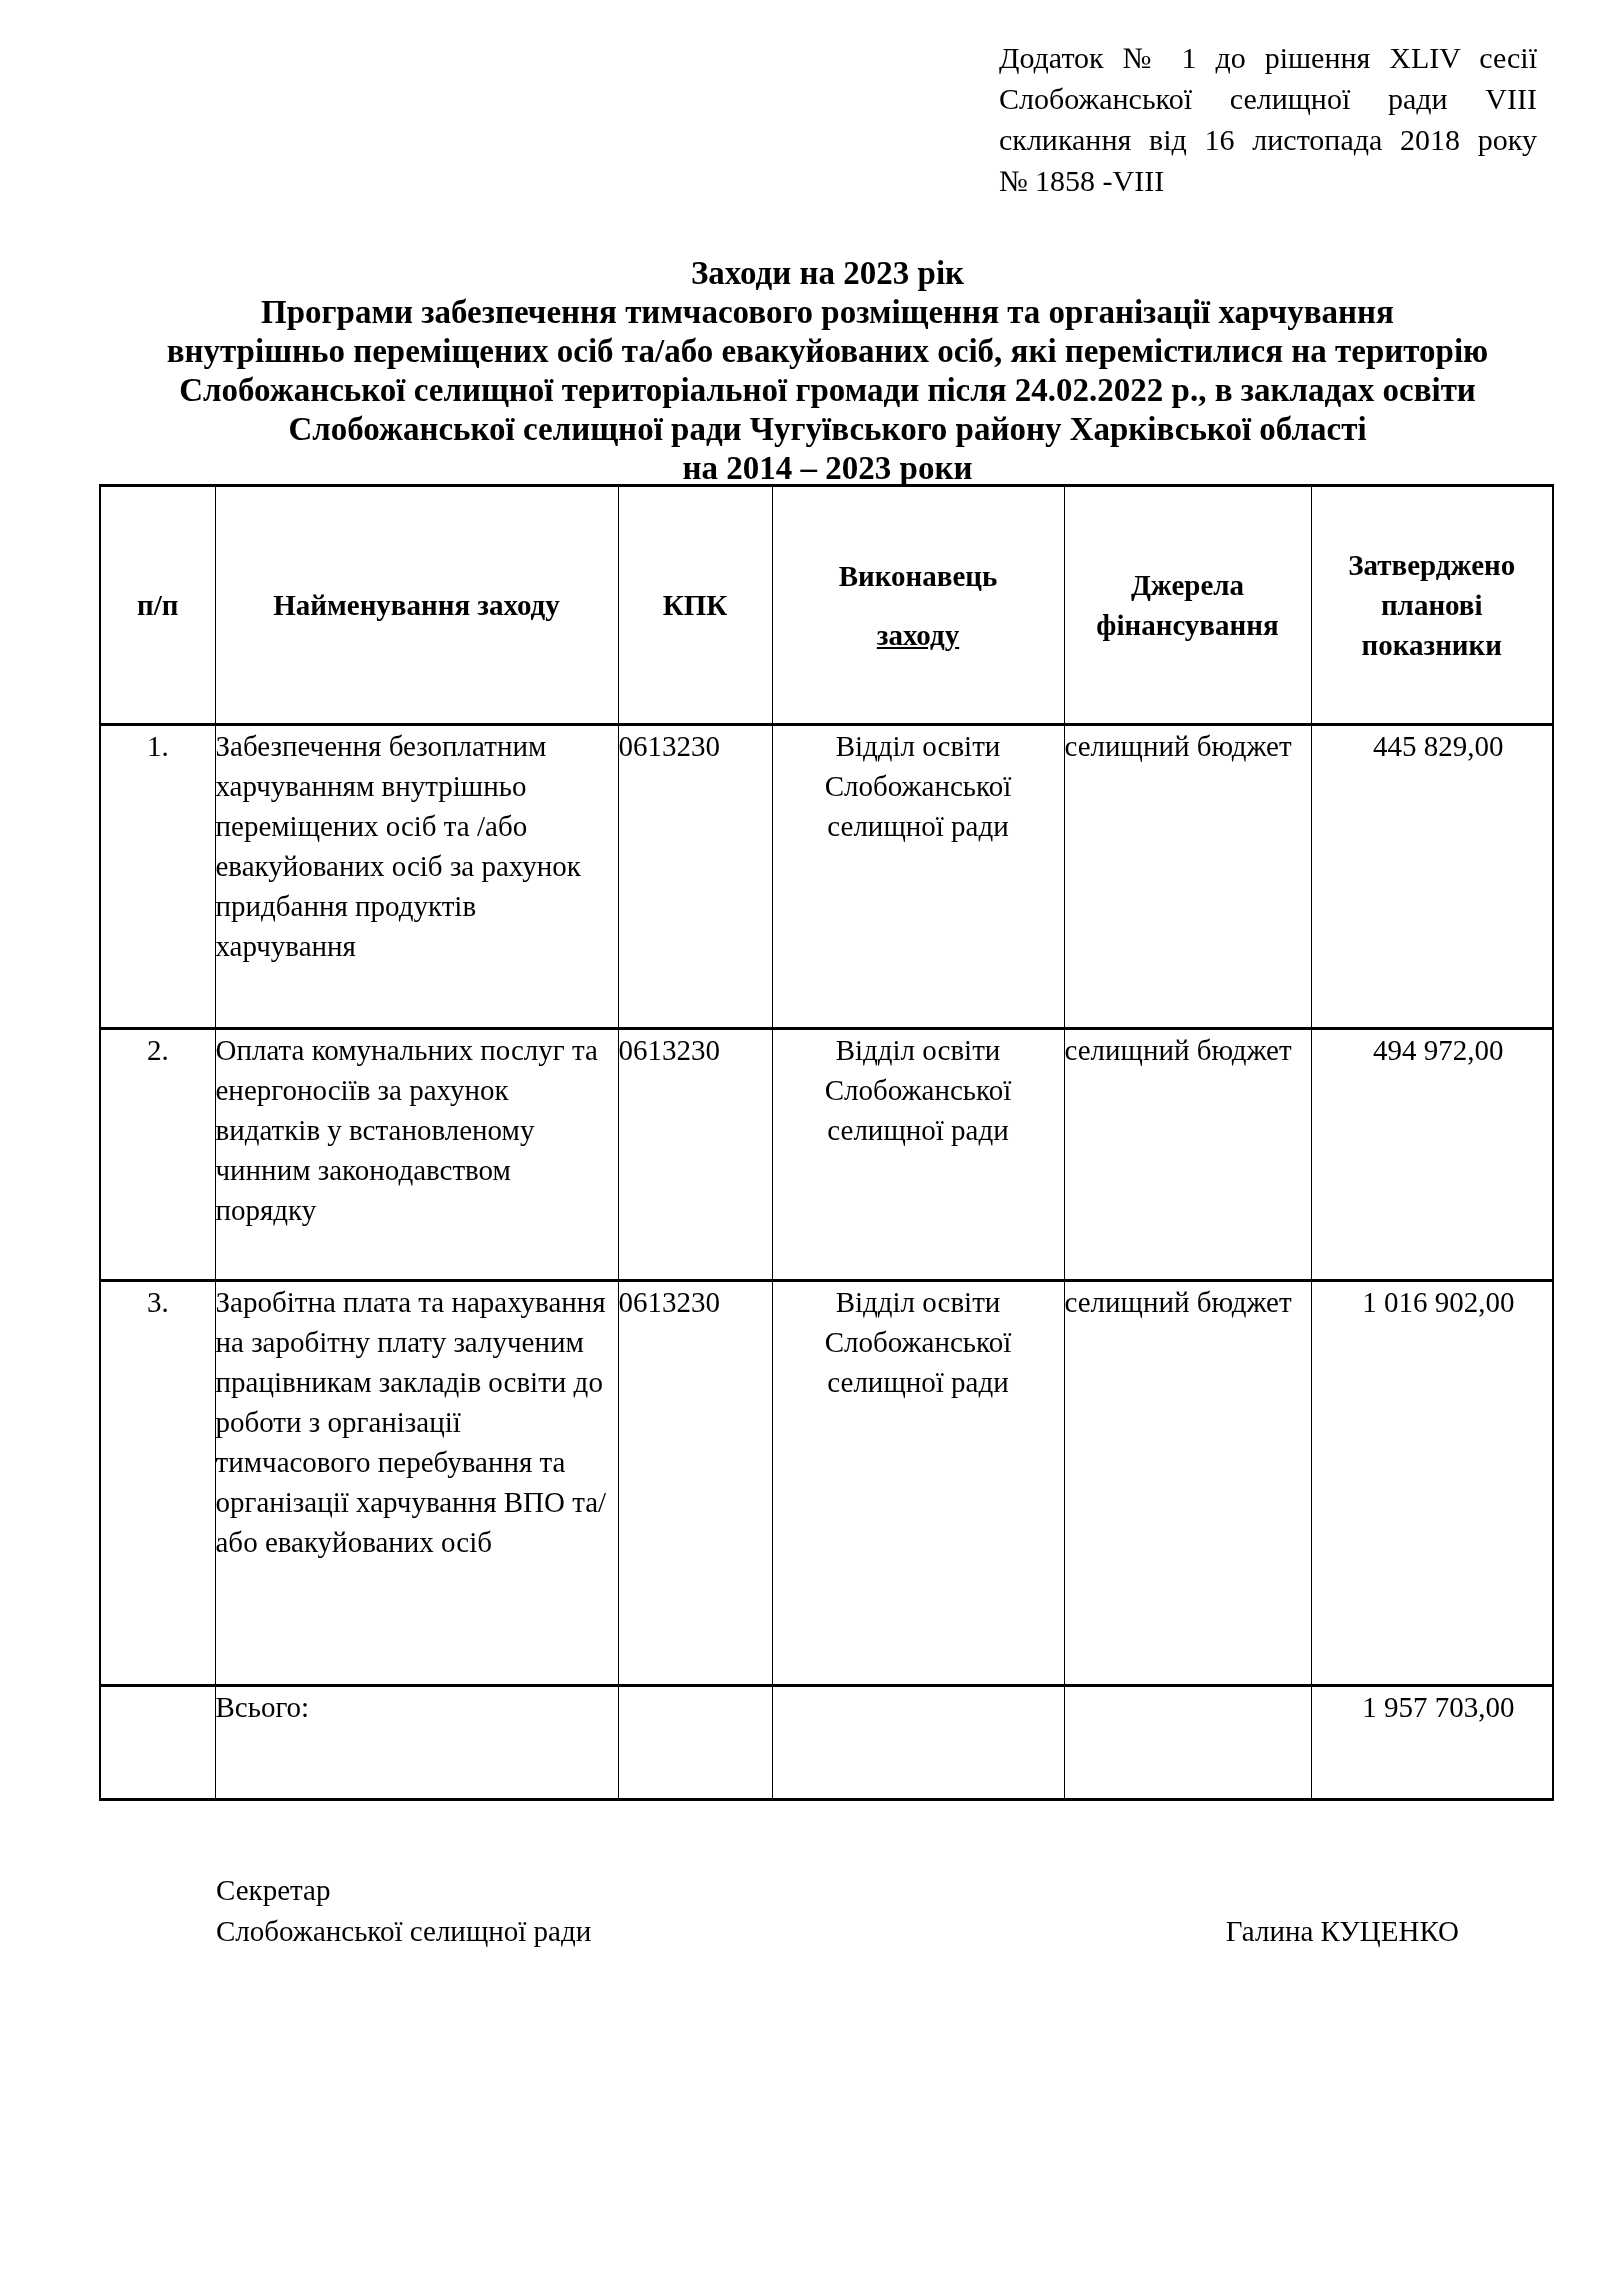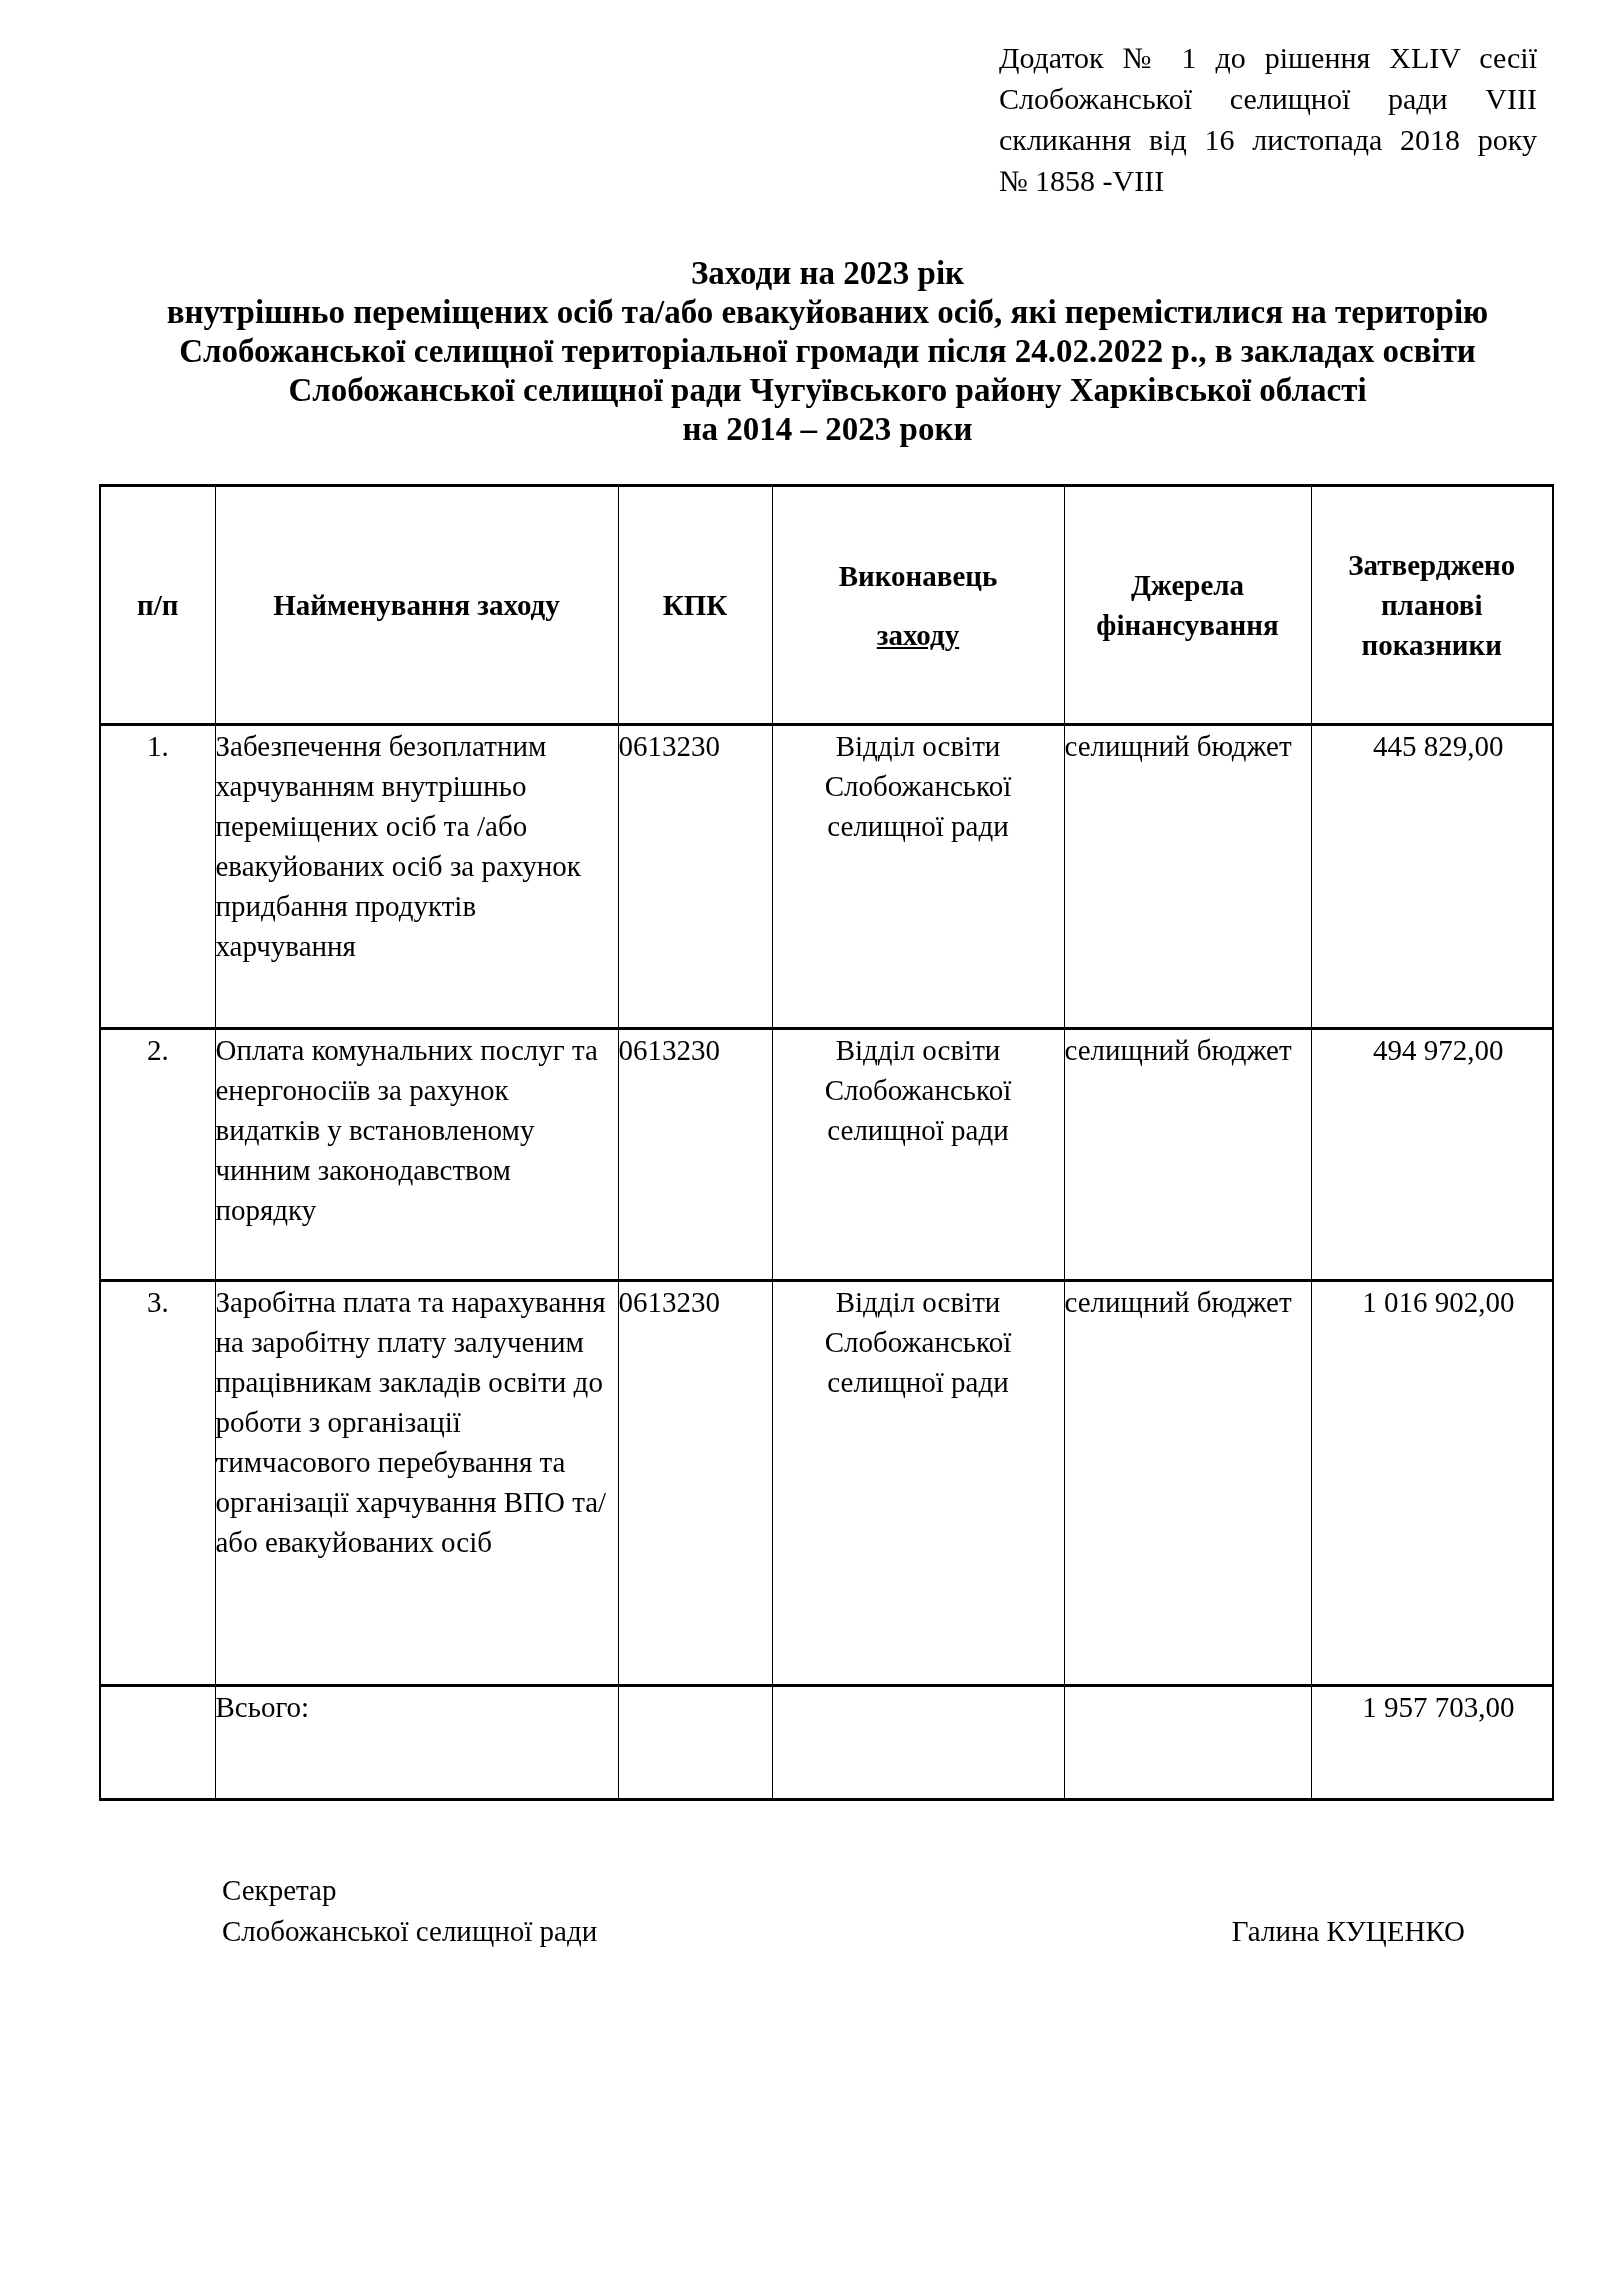--- a/index.html
+++ b/index.html
@@ -87,21 +87,21 @@
     td.amt  { text-align: center; padding-top: 6.5px; }
     td.amt span { display: inline-block; padding-left: 13px; }
 
     tr.r1 td { height: 301px; }
     tr.r2 td { height: 249px; }
     tr.r3 td { height: 402px; }
     tr.total td { height: 111px; }
 
     .signature {
       position: absolute;
-      left: 222px;
+      left: 216px;
       top: 1870px;
       width: 1243px;
       font-size: 29px;
       line-height: 41px;
     }
     .signature .sig-name {
       position: absolute;
       right: 0;
       top: 41px;
     }
@@ -111,20 +111,21 @@
 
 <div class="appendix-note">
   <span class="line">Додаток № 1 до рішення XLIV сесії</span>
   <span class="line">Слобожанської селищної ради VIII</span>
   <span class="line">скликання від 16 листопада 2018 року</span>
   <span class="line last">№ 1858 -VIII</span>
 </div>
 
 <div class="doc-title">
   <span class="tline">Заходи на 2023 рік</span>
+  <span class="tline">Програми забезпечення тимчасового розміщення та організації харчування</span>
   <span class="tline">внутрішньо переміщених осіб та/або евакуйованих осіб, які перемістилися на територію</span>
   <span class="tline">Слобожанської селищної  територіальної громади  після 24.02.2022 р., в закладах освіти</span>
   <span class="tline">Слобожанської селищної ради Чугуївського району Харківської області</span>
   <span class="tline">на 2014 – 2023 роки</span>
 </div>
 
 <table class="measures">
   <colgroup>
     <col class="c-num">
       <col class="c-name">

